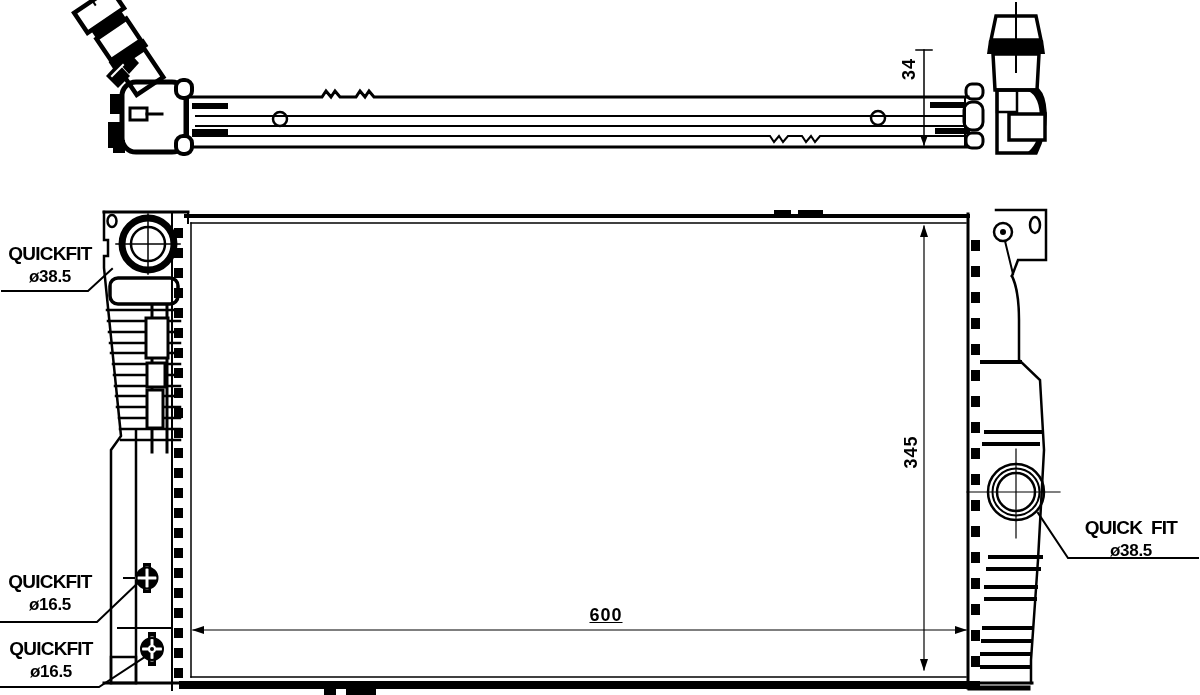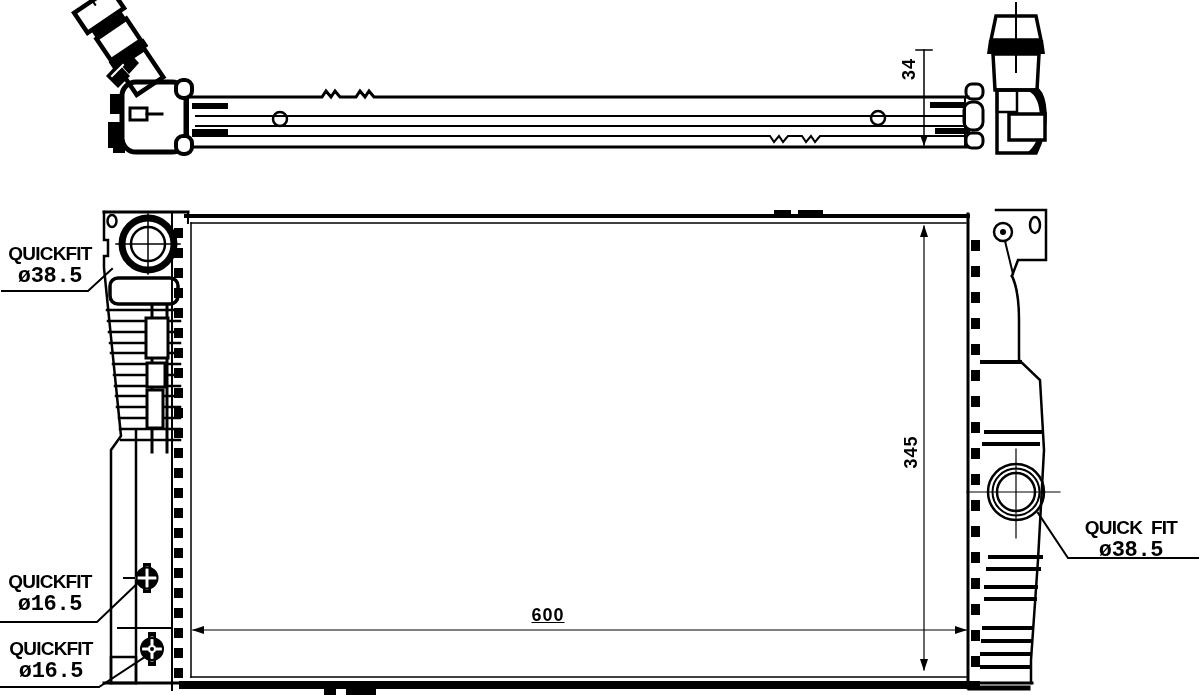--- a/index.html
+++ b/index.html
@@ -1,21 +1,21 @@
 <!DOCTYPE html>
 <html><head>
 <meta charset="utf-8">
 <style>
   html,body{margin:0;padding:0;background:#fff;}
   #stage{position:relative;width:1200px;height:695px;background:#ffffff;overflow:hidden;
          font-family:"Liberation Sans", sans-serif;color:#000;}
   #lineart{position:absolute;left:0;top:0;}
   .lbl{position:absolute;font-weight:700;text-align:center;color:#000;}
   .lbl .l1{font-size:19px;letter-spacing:-0.8px;line-height:23px;white-space:pre;}
-  .lbl .l2{font-size:22px;letter-spacing:-0.3px;line-height:23px;white-space:pre;font-family:Liberation Mono, monospace;}
+  .lbl .l2{font-size:17px;letter-spacing:-0.3px;line-height:23px;white-space:pre;}
   .dim{position:absolute;font-weight:700;font-size:18px;letter-spacing:1px;text-align:center;color:#000;}
   .rot{transform:rotate(-90deg);transform-origin:center center;}
 </style>
 </head>
 <body>
 
 <div id="stage">
 
 <svg id="lineart" width="1200" height="695" viewBox="0 0 1200 695" fill="none" stroke="#000" stroke-linecap="square">
 
@@ -279,15 +279,15 @@
   <div class="l2">ø16.5</div>
 </div>
 
 <div class="lbl" style="left:1062px;top:516px;width:138px;">
   <div class="l1">QUICK  FIT</div>
   <div class="l2">ø38.5</div>
 </div>
 
 <div class="dim rot" style="left:890px;top:58px;width:40px;height:22px;">34</div>
 <div class="dim rot" style="left:882px;top:441px;width:60px;height:22px;">345</div>
-<div class="dim" style="left:508px;top:605px;width:80px;height:22px;text-decoration:underline;">600</div>
+<div class="dim" style="left:566px;top:605px;width:80px;height:22px;text-decoration:underline;">600</div>
 
 </div>
 
 </body></html>

